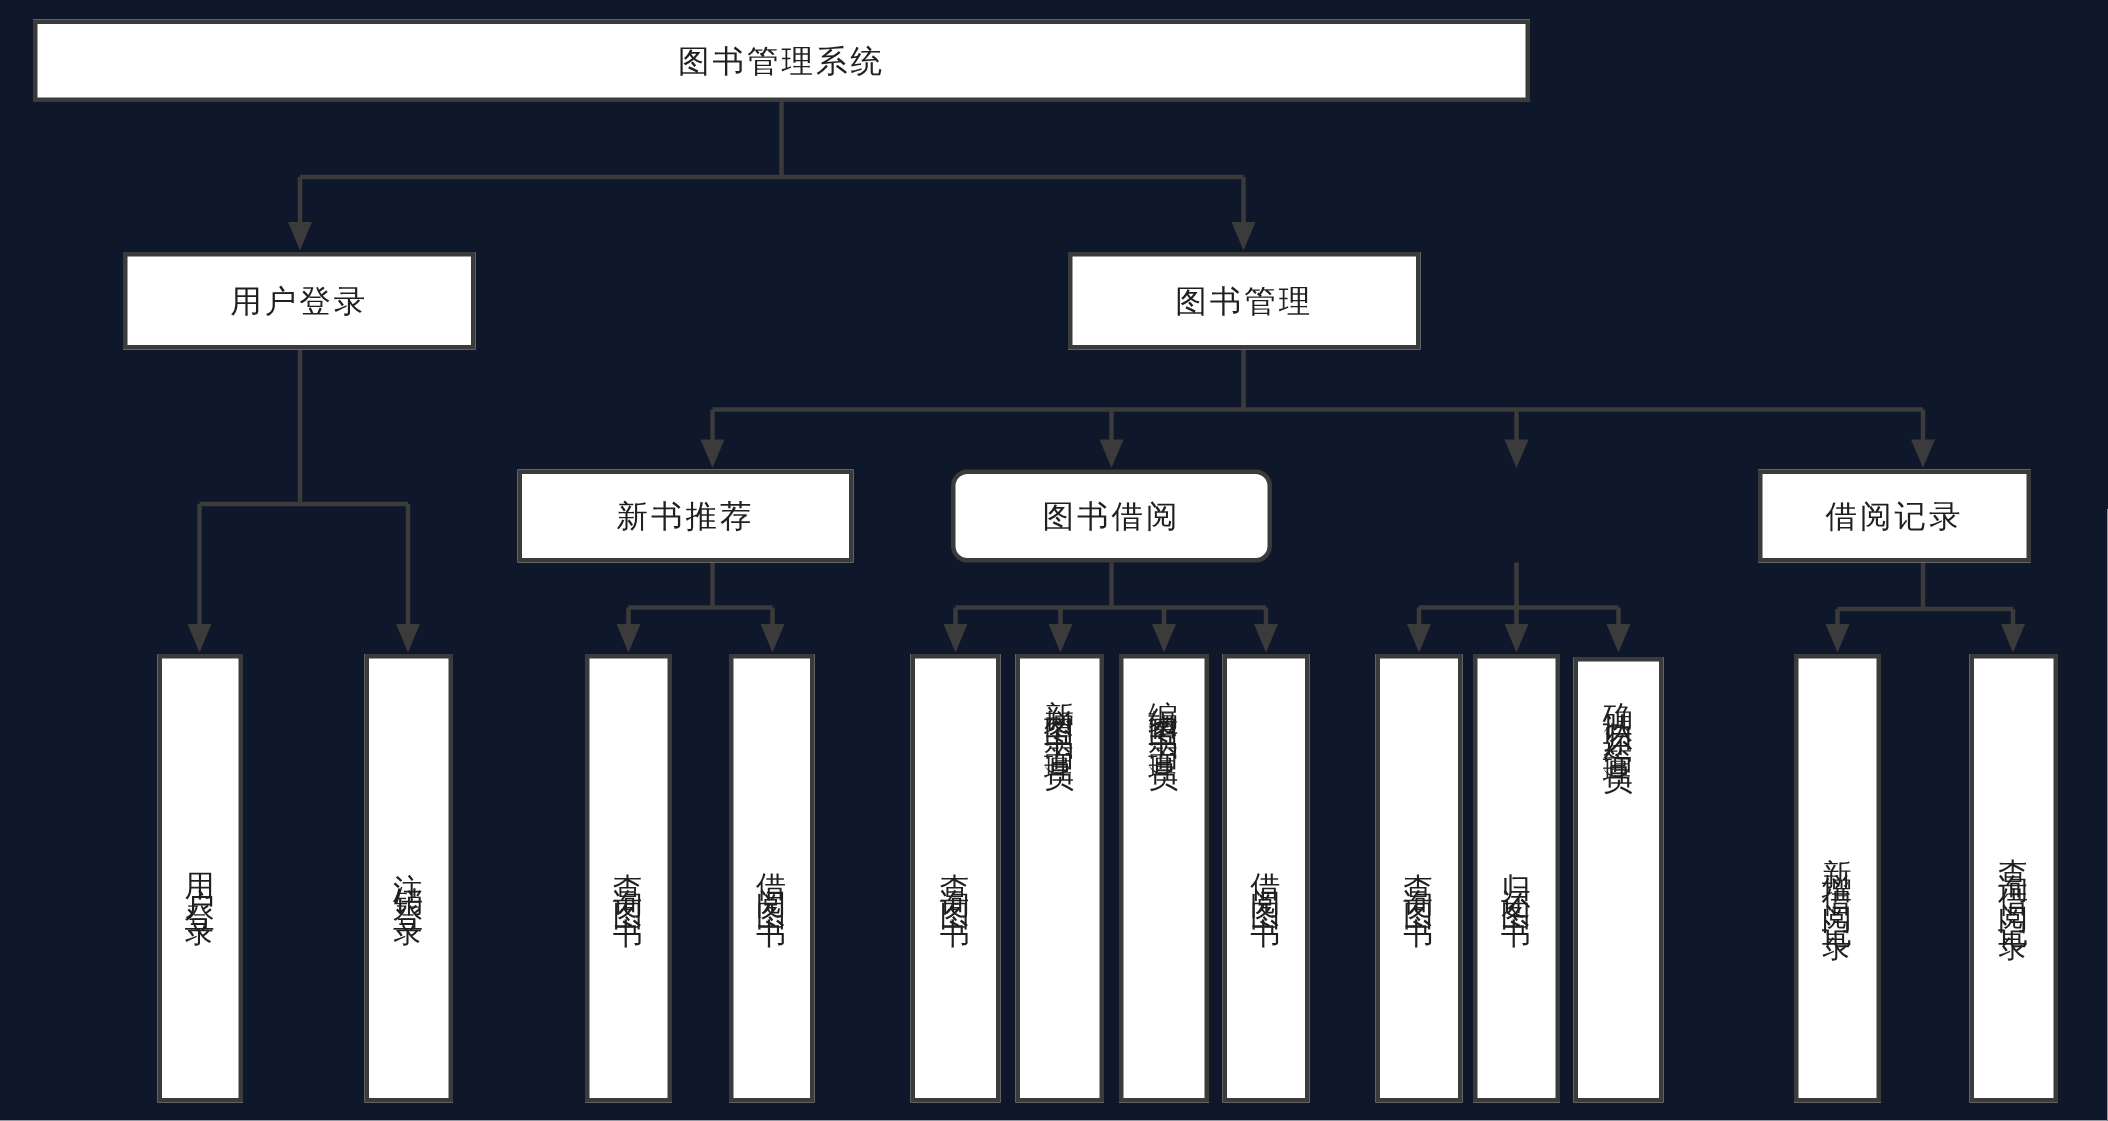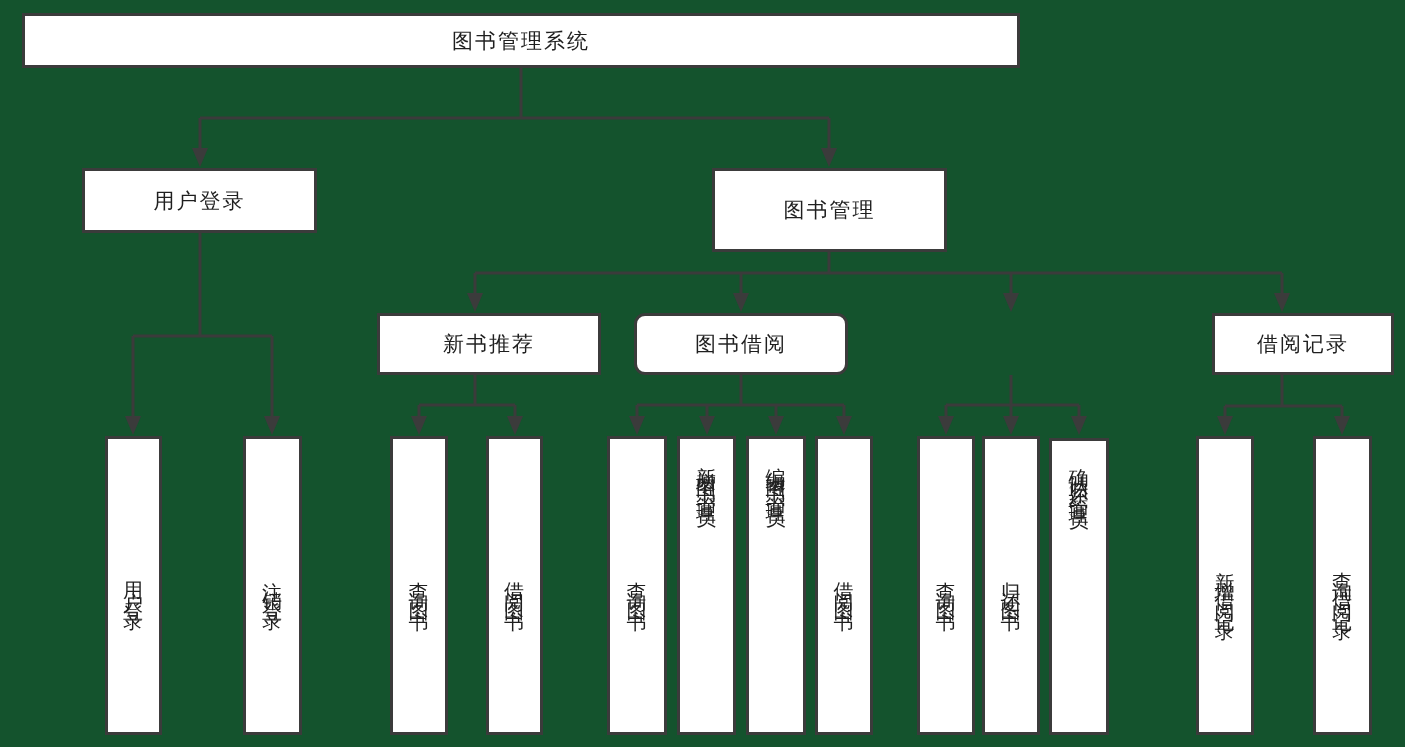--- a/index.html
+++ b/index.html
@@ -5,21 +5,21 @@
   html, body {
     margin: 0;
     padding: 0;
     background: #ffffff;
     font-family: "DejaVu Sans", "Liberation Sans", sans-serif;
   }
   .canvas {
     position: relative;
     width: 1405px;
     height: 747px;
-    background: #14532d;
+    background: #0f172a;
     overflow: hidden;
   }
   svg.connectors {
     position: absolute;
     left: 0;
     top: 0;
     z-index: 1;
   }
   .node {
     position: absolute;
@@ -108,31 +108,31 @@
     </g>
   </svg>
 
   <div class="node h" style="left:22px; top:13px; width:998px; height:55px;">
     <span class="label">图书管理系统</span>
   </div>
 
   <div class="node h" style="left:82px; top:168px; width:235px; height:65px;">
     <span class="label">用户登录</span>
   </div>
-  <div class="node h" style="left:712px; top:168px; width:235px; height:84px;">
+  <div class="node h" style="left:712px; top:168px; width:235px; height:65px;">
     <span class="label">图书管理</span>
   </div>
 
-  <div class="node h" style="left:377px; top:313px; width:224px; height:62px;">
+  <div class="node h" style="left:345px; top:313px; width:224px; height:62px;">
     <span class="label">新书推荐</span>
   </div>
   <div class="node h" style="left:634px; top:313px; width:214px; height:62px;border-radius:11px;">
     <span class="label">图书借阅</span>
   </div>
-  <div class="node h" style="left:1212px; top:313px; width:182px; height:62px;">
+  <div class="node h" style="left:1172px; top:313px; width:182px; height:62px;">
     <span class="label">借阅记录</span>
   </div>
 
   <div class="node v" style="left:105px; top:436px; width:57px; height:299px;">
     <span class="label">用户登录</span>
   </div>
   <div class="node v" style="left:243px; top:436px; width:59px; height:299px;">
     <span class="label">注销登录</span>
   </div>
 

